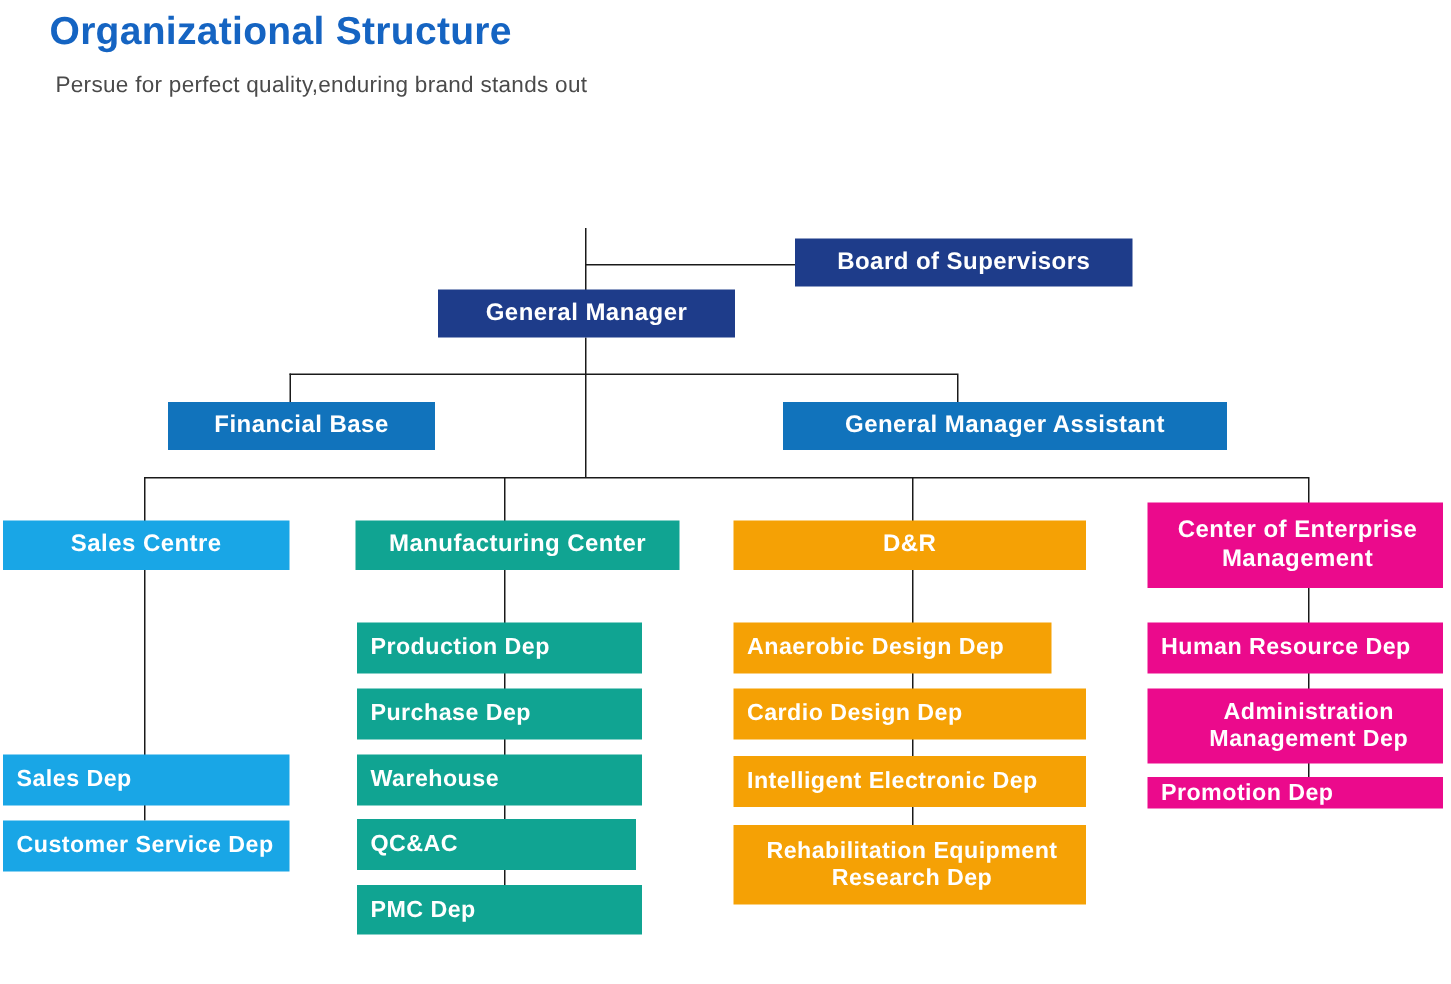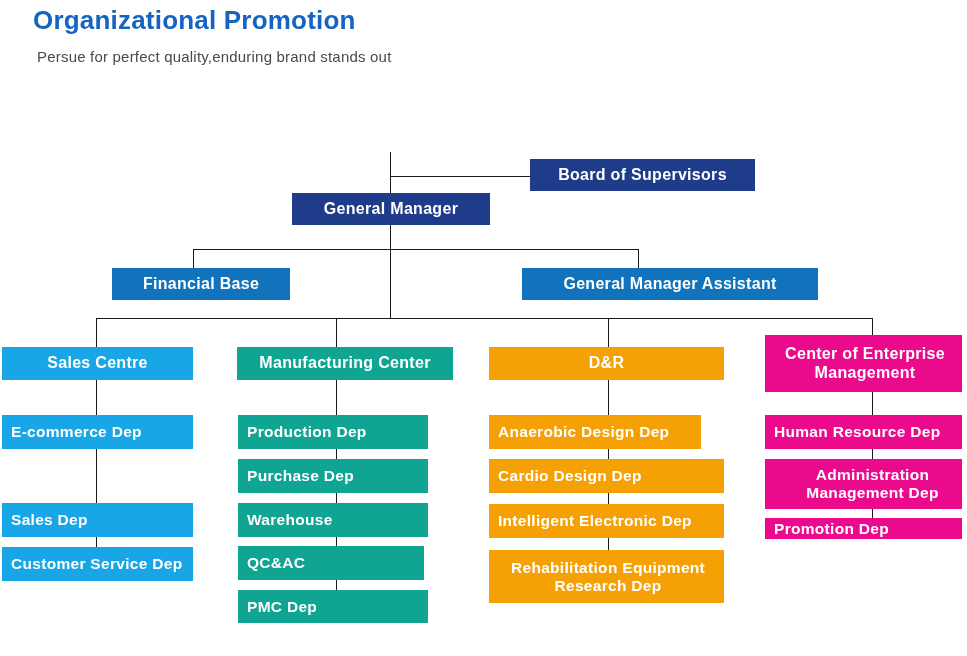--- a/index.html
+++ b/index.html
@@ -31,21 +31,21 @@
   .lightblue{background:var(--lightblue,#19A6E6);}
   .teal{background:var(--teal,#10A492);}
   .orange{background:var(--orange,#F5A105);}
   .magenta{background:var(--magenta,#EB0A8C);}
 </style>
 </head>
 <body>
 
 <div class="stage">
 
-  <div class="page-title">Organizational Promotion</div>
+  <div class="page-title">Organizational Structure</div>
   <div class="page-subtitle">Persue for perfect quality,enduring brand stands out</div>
 
   <div class="line" style="left:390px;top:152px;width:1px;height:42px;"></div>
   <div class="line" style="left:390px;top:176px;width:140px;height:1px;"></div>
   <div class="line" style="left:390px;top:225px;width:1px;height:93px;"></div>
   <div class="line" style="left:193px;top:249px;width:445px;height:1px;"></div>
   <div class="line" style="left:193px;top:249px;width:1px;height:19px;"></div>
   <div class="line" style="left:638px;top:249px;width:1px;height:19px;"></div>
   <div class="line" style="left:96px;top:318px;width:776px;height:1px;"></div>
   <div class="line" style="left:96px;top:318px;width:1px;height:229px;"></div>
@@ -57,21 +57,20 @@
   <div class="box navy center" style="left:292px;top:193px;width:198px;height:32px;">General Manager</div>
 
   <div class="box blue center" style="left:112px;top:268px;width:178px;height:32px;">Financial Base</div>
   <div class="box blue center" style="left:490px;top:268px;width:296px;height:32px;margin-left:32px;">General Manager Assistant</div>
 
   <div class="box lightblue center" style="left:2px;top:347px;width:191px;height:33px;">Sales Centre</div>
   <div class="box teal center" style="left:237px;top:347px;width:216px;height:33px;">Manufacturing Center</div>
   <div class="box orange center" style="left:489px;top:347px;width:235px;height:33px;">D&amp;R</div>
   <div class="box magenta left" style="left:765px;top:335px;width:197px;height:57px;">Center of Enterprise Management</div>
 
-  <div class="box lightblue left small" style="left:2px;top:415px;width:191px;height:34px;">E-commerce Dep</div>
   <div class="box lightblue left small" style="left:2px;top:503px;width:191px;height:34px;">Sales Dep</div>
   <div class="box lightblue left small" style="left:2px;top:547px;width:191px;height:34px;">Customer Service Dep</div>
 
   <div class="box teal left small" style="left:238px;top:415px;width:190px;height:34px;">Production Dep</div>
   <div class="box teal left small" style="left:238px;top:459px;width:190px;height:34px;">Purchase Dep</div>
   <div class="box teal left small" style="left:238px;top:503px;width:190px;height:34px;">Warehouse</div>
   <div class="box teal left small" style="left:238px;top:546px;width:186px;height:34px;">QC&amp;AC</div>
   <div class="box teal left small" style="left:238px;top:590px;width:190px;height:33px;">PMC Dep</div>
 
   <div class="box orange left small" style="left:489px;top:415px;width:212px;height:34px;">Anaerobic Design Dep</div>

